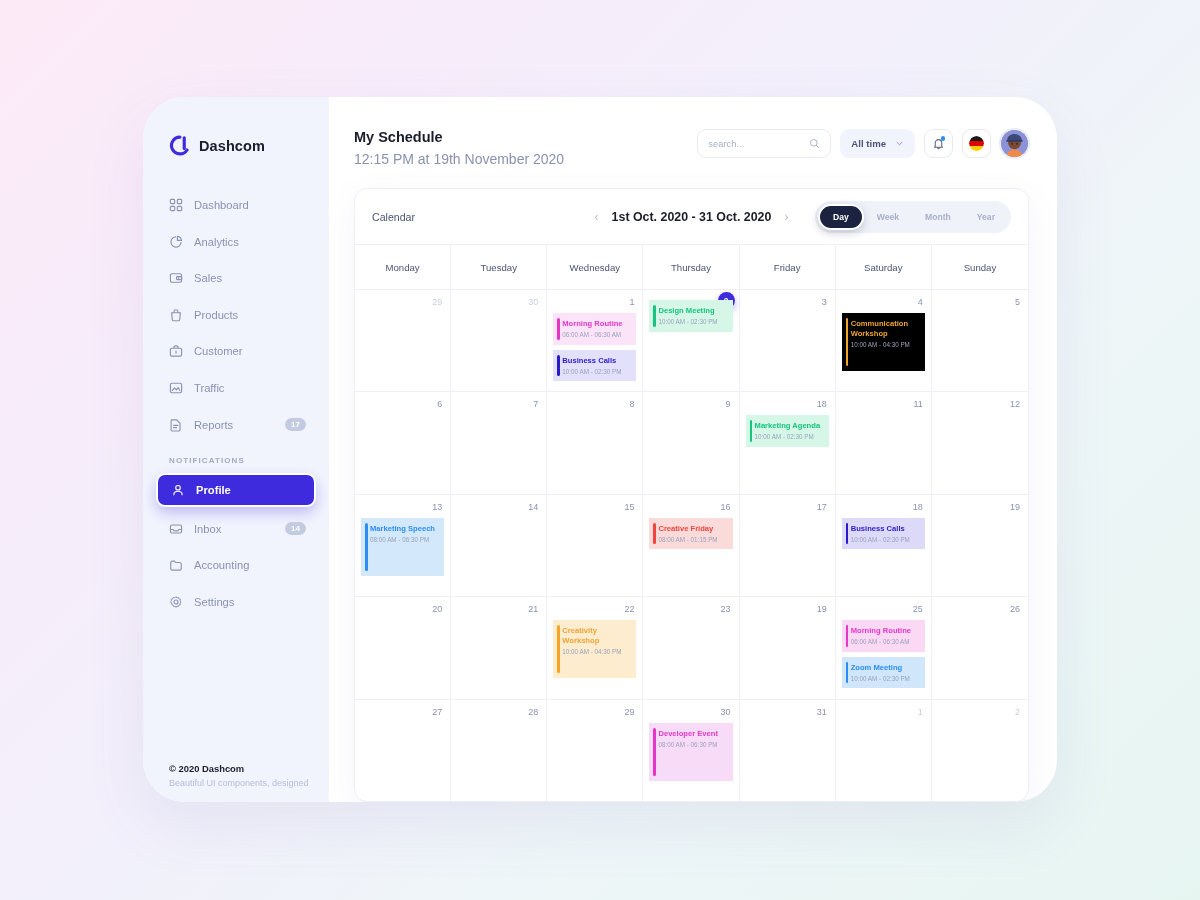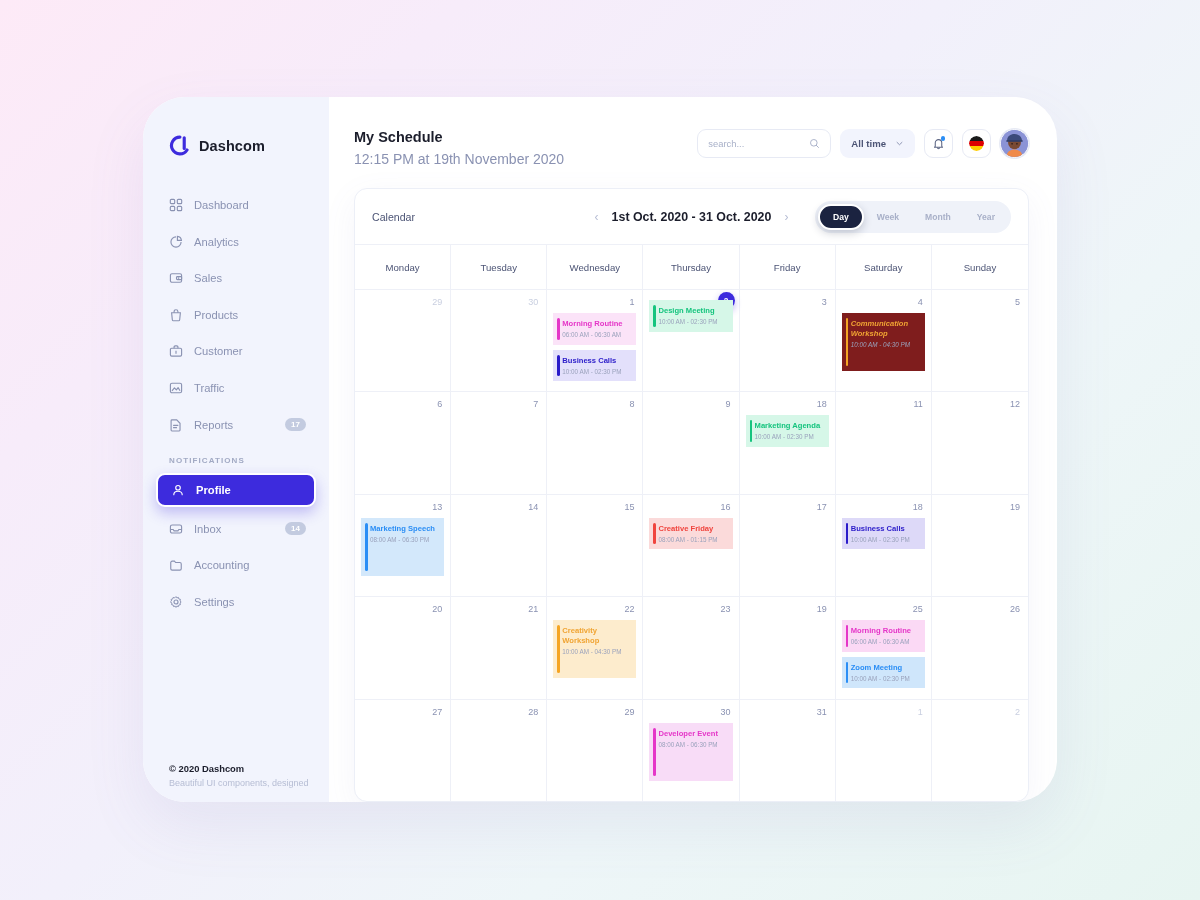--- a/index.html
+++ b/index.html
@@ -413,21 +413,21 @@
                 </div>
               </div>
             </div>
             <div class="day-cell">
               <div class="day-num">3</div>
               <div class="events"></div>
             </div>
             <div class="day-cell">
               <div class="day-num">4</div>
               <div class="events">
-                <div class="event tall" style="background: #7f1d1d; font-style: italic;">
+                <div class="event tall" style="background: #000000;">
                   <span class="bar" style="background: rgb(245, 165, 36);"></span>
                   <div class="e-title" style="color: rgb(240, 164, 51);">Communication Workshop</div>
                   <div class="e-time">10:00 AM - 04:30 PM</div>
                 </div>
               </div>
             </div>
             <div class="day-cell">
               <div class="day-num">5</div>
               <div class="events"></div>
             </div>

